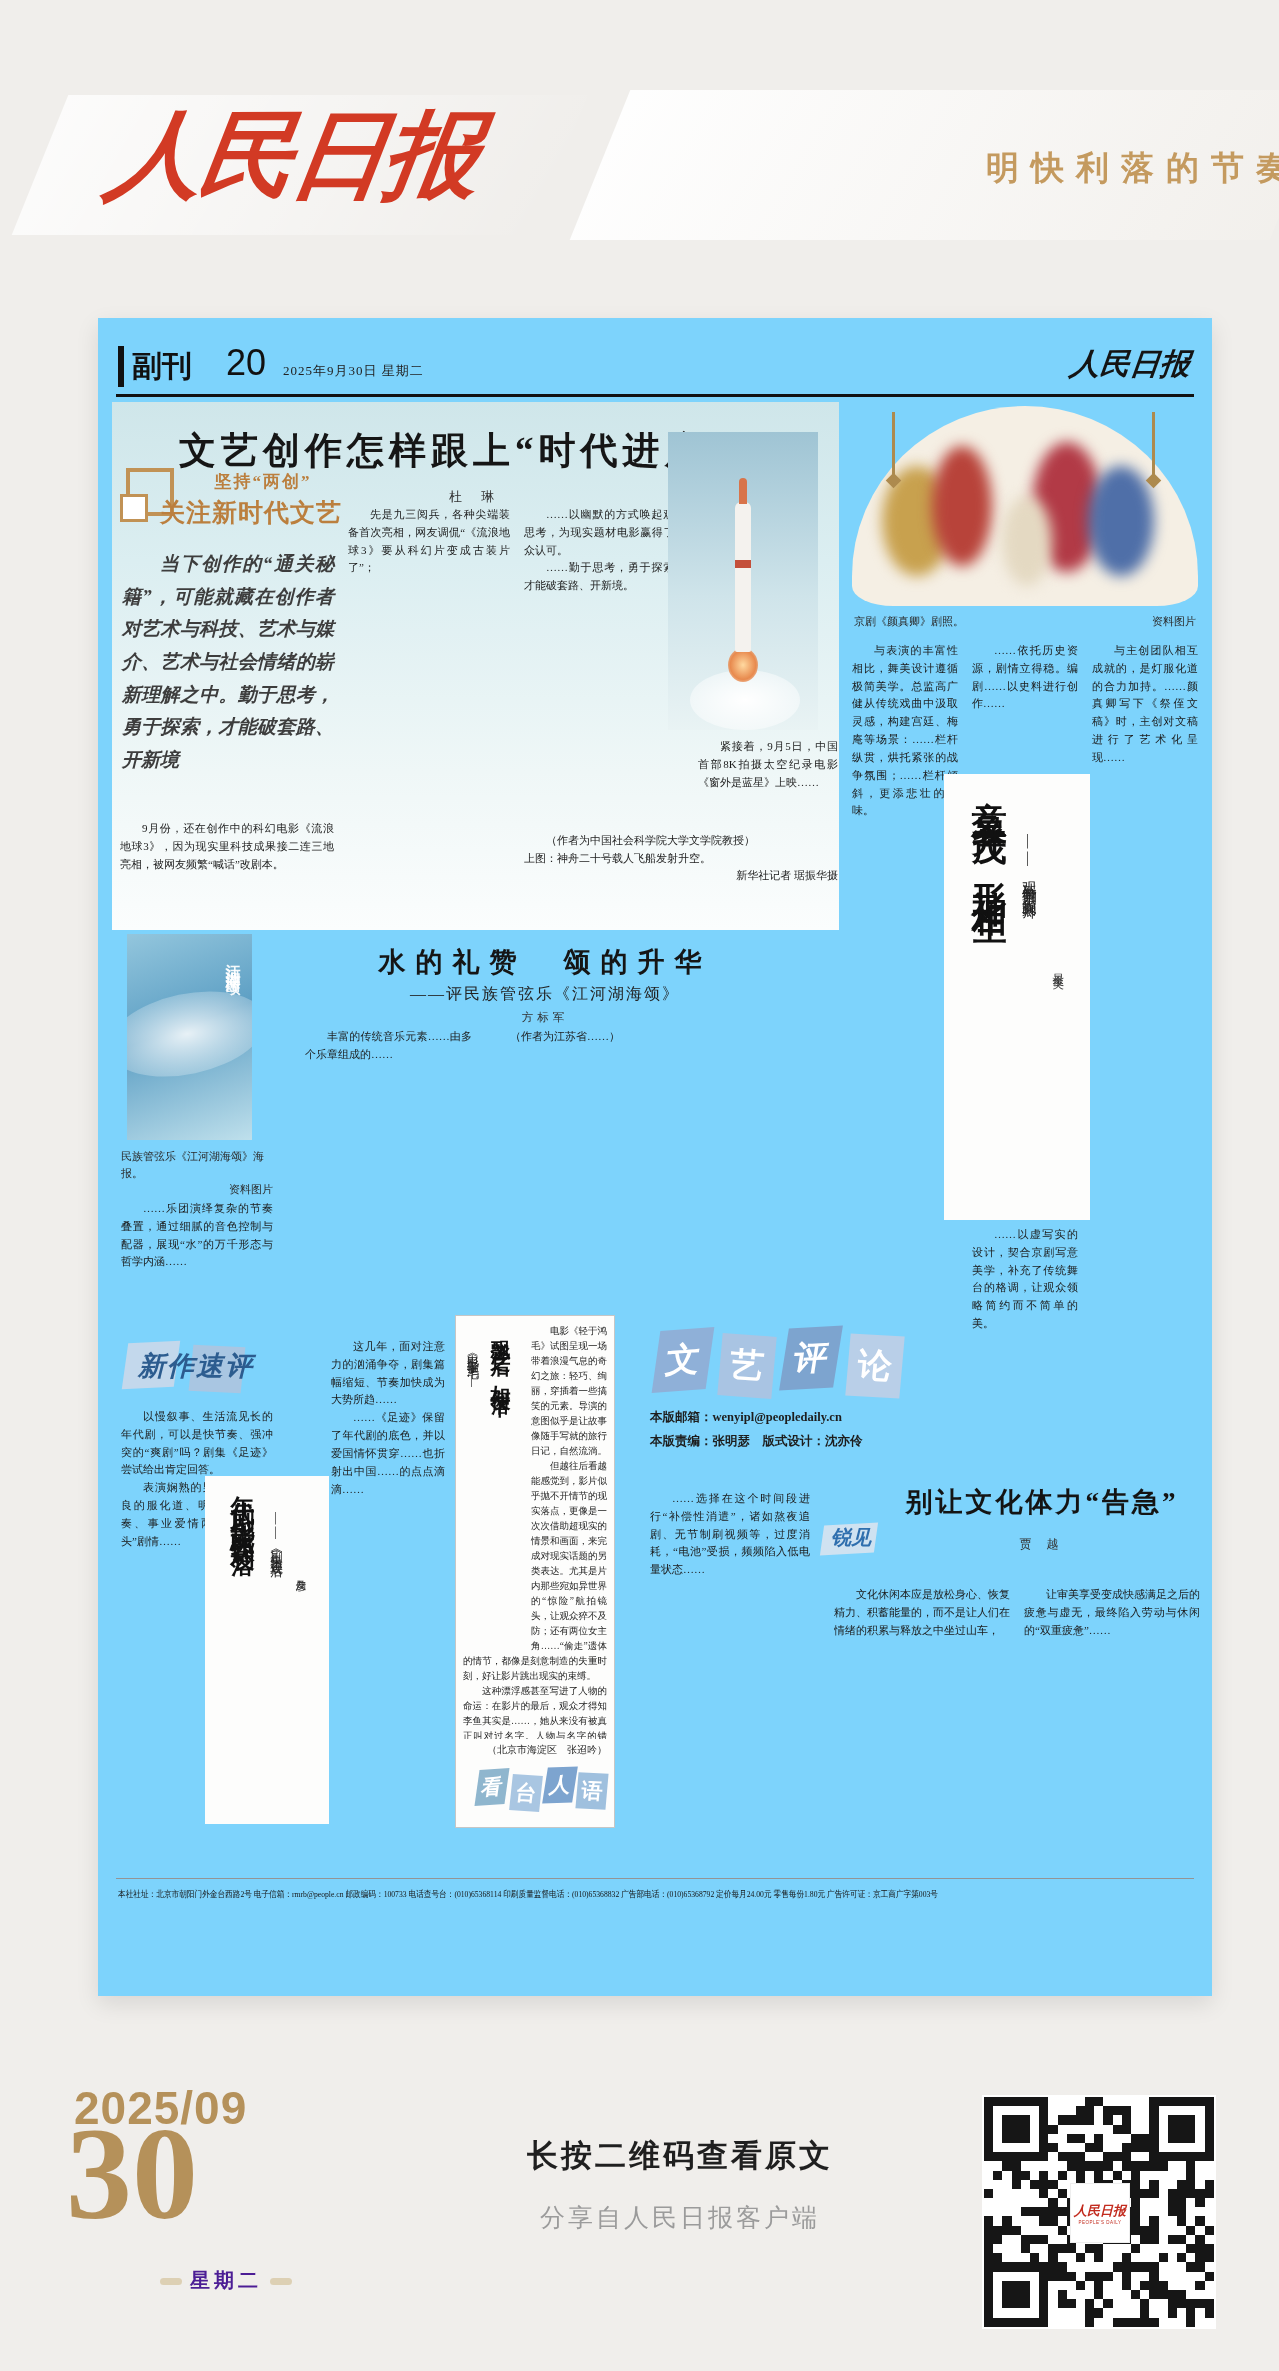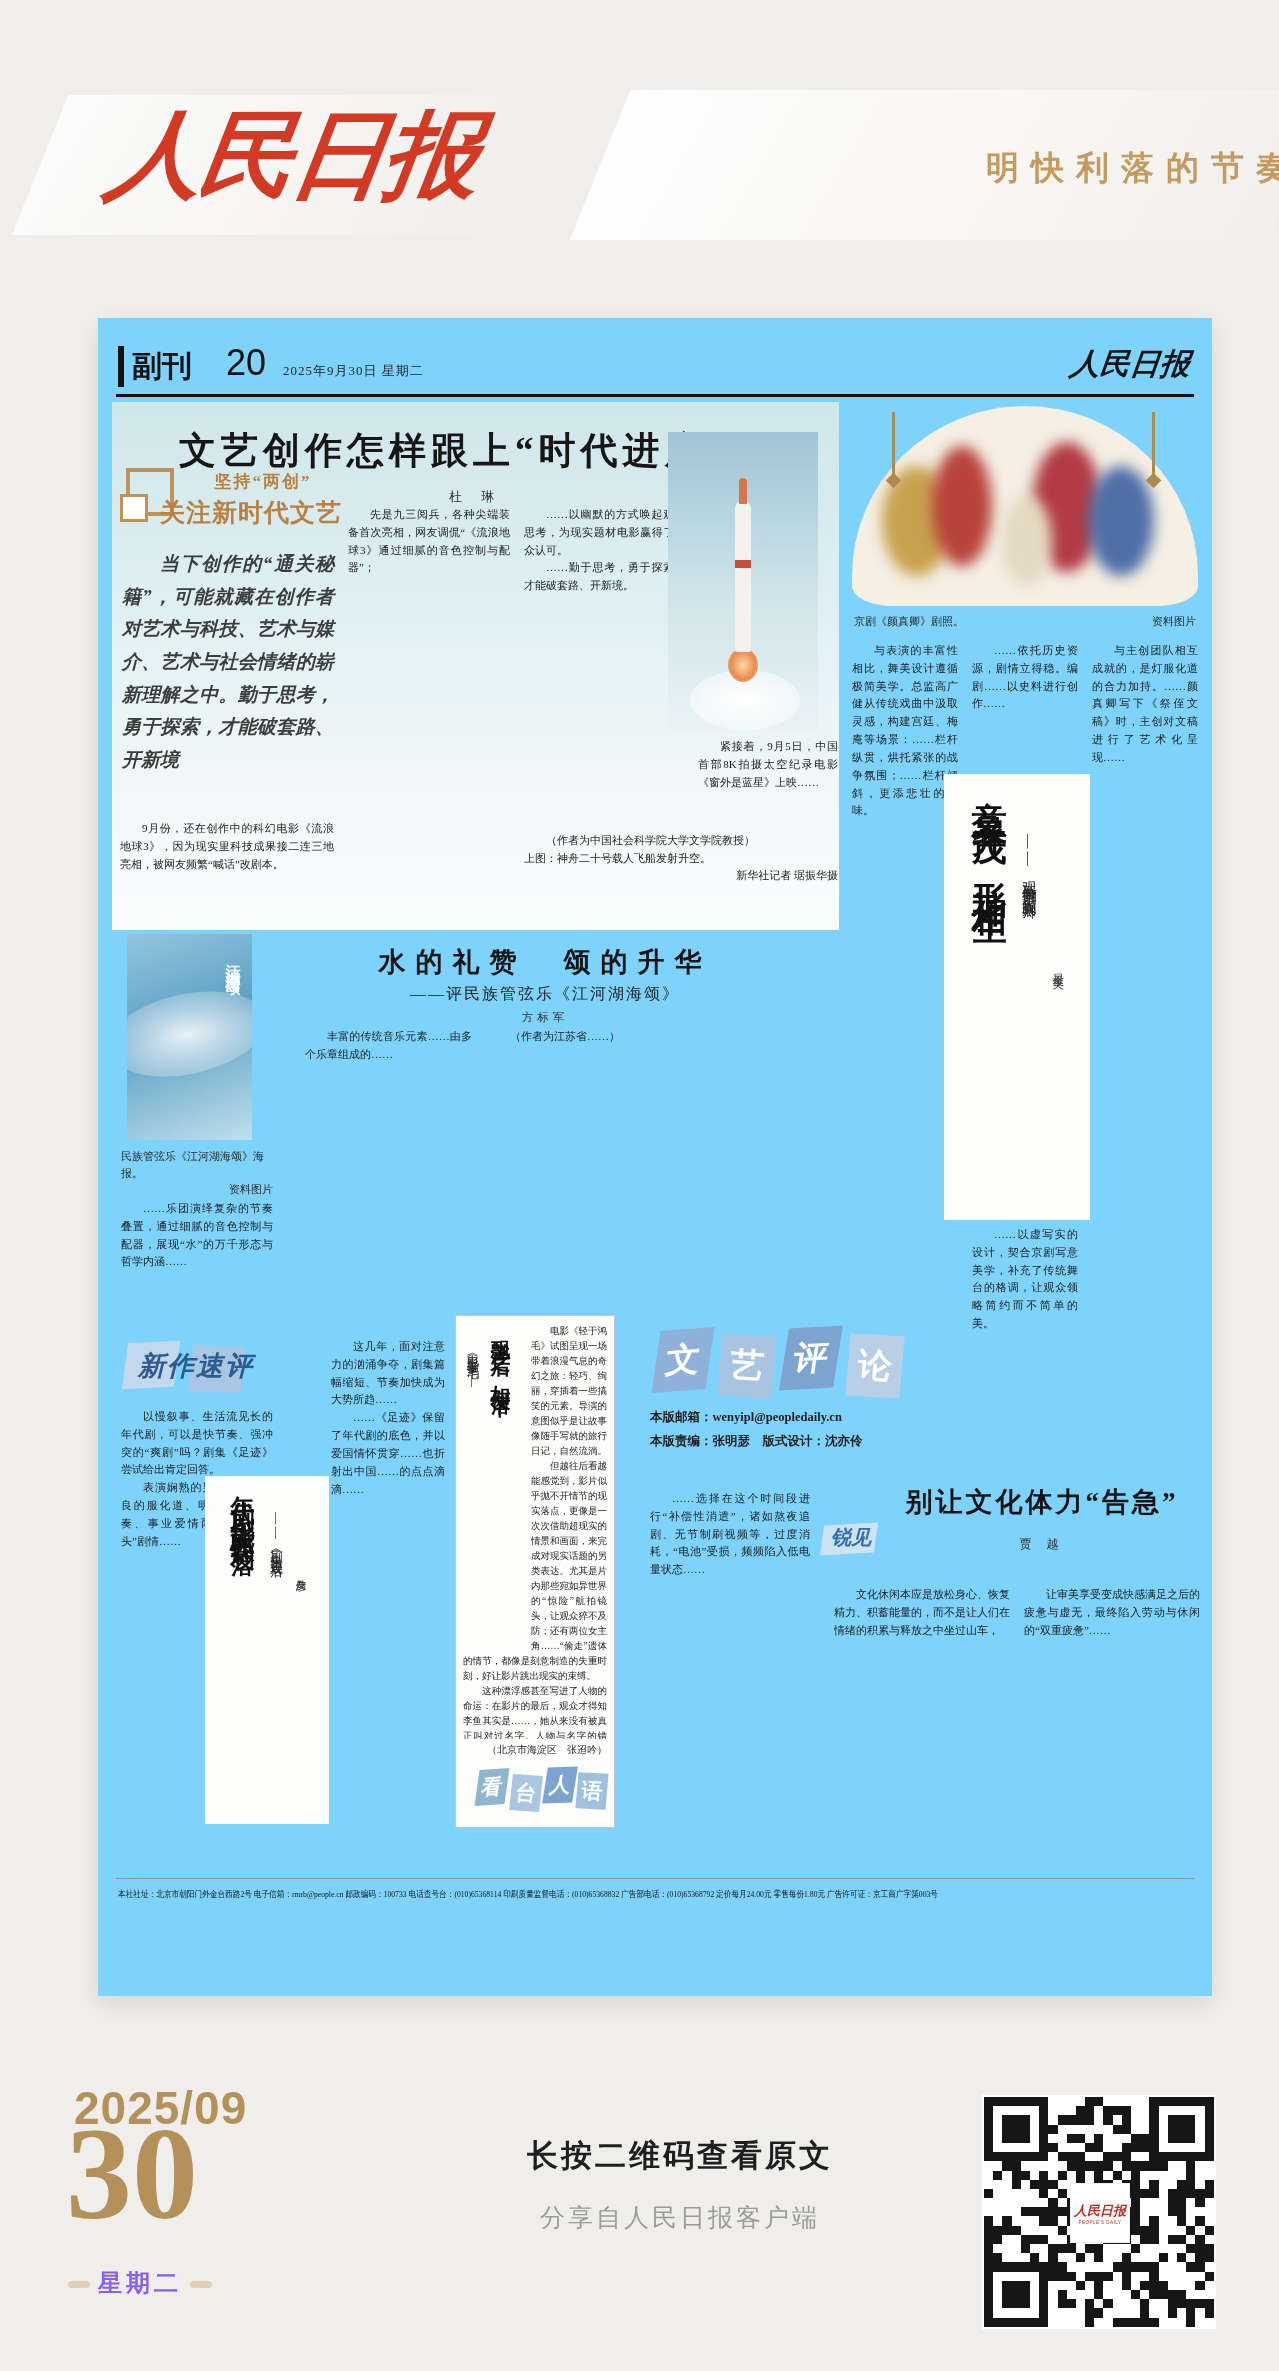--- a/index.html
+++ b/index.html
@@ -136,21 +136,21 @@
   #a6-byline{position:absolute;left:62px;top:62px;width:316px;text-align:center;font-size:12px;color:#333;letter-spacing:6px;}
   #a6c2{left:184px;top:118px;width:176px;height:280px;}
   #a6c3{left:374px;top:118px;width:176px;height:280px;}
   
   #pg-rule2{position:absolute;left:18px;top:1560px;width:1078px;height:1px;background:#949494;}
   #fineprint{position:absolute;left:20px;top:1570px;width:1074px;font-size:9px;color:#151515;white-space:nowrap;transform:scaleX(.85);transform-origin:left center;}
   
   #share{position:absolute;left:60px;top:2079px;width:1159px;height:254px;font-family:"Liberation Sans",sans-serif;}
   #sc-dateline{position:absolute;left:14px;top:2px;font-size:46px;font-weight:bold;color:#b5915a;letter-spacing:1px;}
   #sc-day{position:absolute;left:6px;top:18px;font-size:132px;font-weight:bold;color:#b5915a;font-family:"Liberation Serif",serif;}
-  #sc-week{position:absolute;left:0px;top:188px;width:240px;text-align:left;font-size:24px;font-weight:bold;color:#8b5cf6;letter-spacing:4px;}
+  #sc-week{position:absolute;left:0px;top:188px;width:240px;text-align:right;font-size:20px;font-weight:bold;color:#4c1d95;letter-spacing:4px;}
   .wdash{display:inline-block;width:22px;height:7px;background:#ddd0b4;border-radius:4px;vertical-align:middle;margin:0 8px;}
   #sc-cta{position:absolute;left:380px;top:56px;width:480px;text-align:center;font-size:31px;font-weight:bold;color:#1f1f1f;letter-spacing:3px;}
   #sc-sub{position:absolute;left:380px;top:122px;width:480px;text-align:center;font-size:25px;color:#9b9b9b;letter-spacing:3px;}
   #qr{position:absolute;left:922px;top:16px;width:234px;height:234px;background:#fff;padding:2px;box-sizing:border-box;
       display:grid;grid-template-columns:repeat(25,9.2px);grid-template-rows:repeat(25,9.2px);}
   #qr .m{width:9.2px;height:9.2px;}
   #qr .on{background:#161616;}
   #qr-logo{position:absolute;left:1010px;top:104px;width:58px;height:58px;background:#fff;border:1px solid #eee;
            display:flex;flex-direction:column;align-items:center;justify-content:center;}
   #qr-logo .t1{color:#c22b1e;font-size:13px;font-weight:bold;font-style:italic;font-family:"Liberation Serif",serif;white-space:nowrap;}
@@ -184,21 +184,21 @@
             <span class="f2"></span>
           </div>
         <div class="k1">坚持“两创”</div>
         <div class="k2">关注新时代文艺</div>
         <div id="gsummary">当下创作的“通关秘籍”，可能就藏在创作者对艺术与科技、艺术与媒介、艺术与社会情绪的崭新理解之中。勤于思考，勇于探索，才能破套路、开新境</div>
       </div>
       <div class="bt" id="a1bA">
         <p>9月份，还在创作中的科幻电影《流浪地球3》，因为现实里科技成果接二连三地亮相，被网友频繁“喊话”改剧本。</p>
       </div>
       <div class="bt" id="a1bB">
-        <p>先是九三阅兵，各种尖端装备首次亮相，网友调侃“《流浪地球3》通过细腻的音色控制与配器”；</p>
+        <p>先是九三阅兵，各种尖端装备首次亮相，网友调侃“《流浪地球3》要从科幻片变成古装片了”；</p>
       </div>
       <div class="bt" id="a1bC">
         <p>……以幽默的方式唤起观影思考，为现实题材电影赢得了观众认可。</p>
         <p>……勤于思考，勇于探索，才能破套路、开新境。</p>
       </div>
       <div id="rocket">
         <span class="smoke"></span>
           <span class="flame"></span>
           <span class="body"></span>
           <span class="tip"></span>

